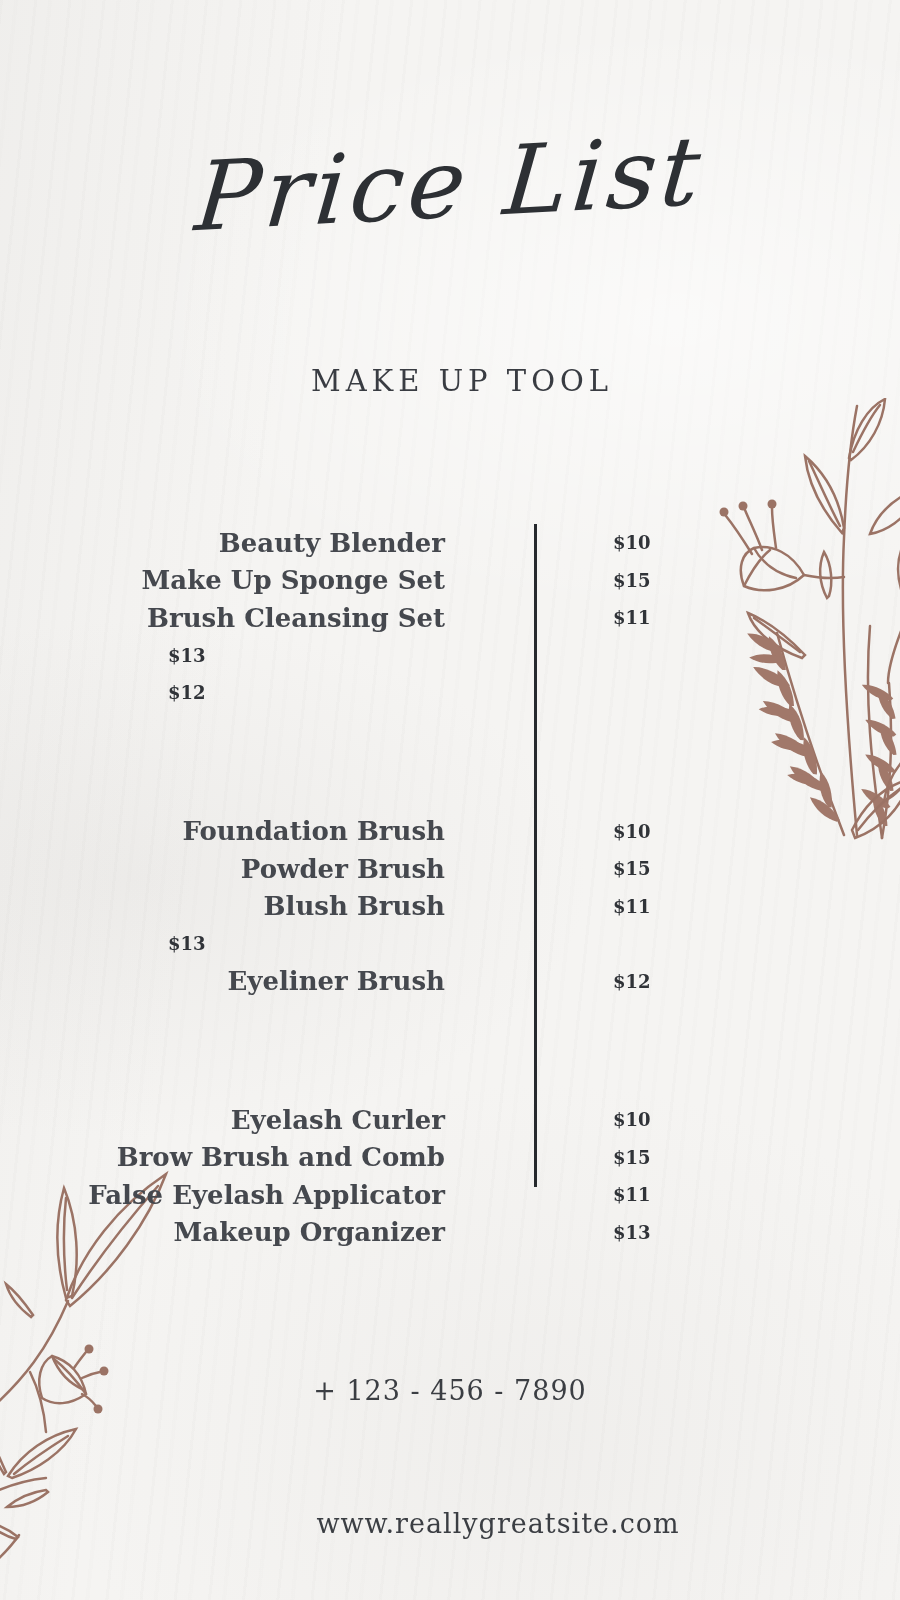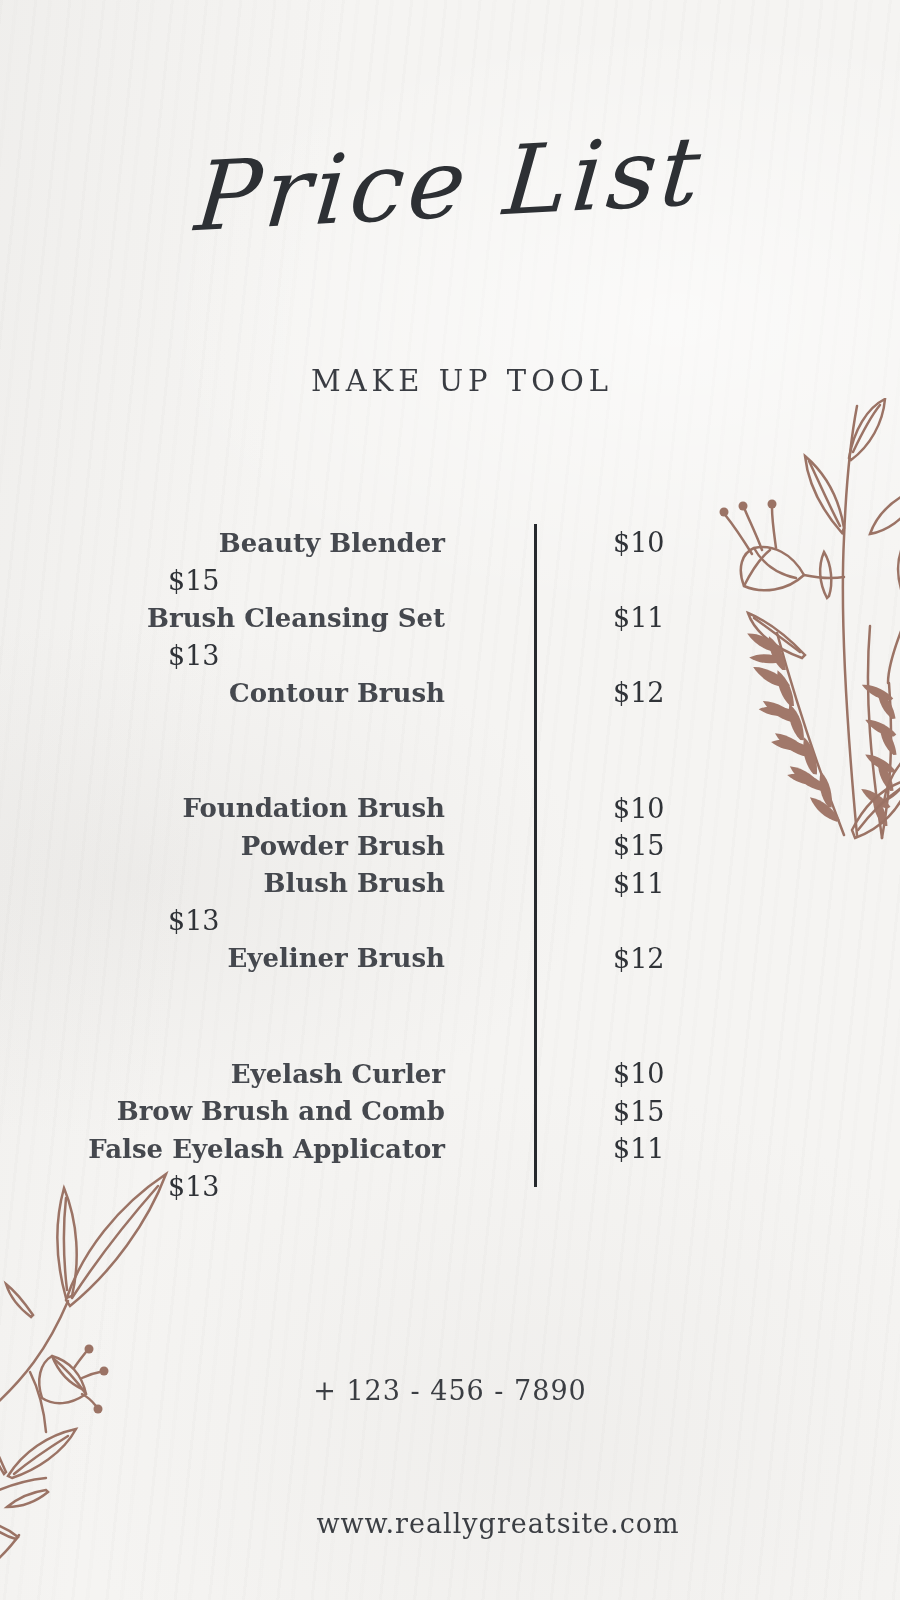--- a/index.html
+++ b/index.html
@@ -54,41 +54,41 @@
 
   .vline {
     position: absolute;
     left: 534px;
     top: 0;
     width: 2.5px;
     height: 663px;
     background: #26292d;
   }
 
-  .group + .group { margin-top: 78px; }
+  .group + .group { margin-top: 101px; }
 
   .row {
     display: grid;
     grid-template-columns: 445px 1fr;
     height: 37.5px;
     align-items: center;
   }
 
   .item {
     text-align: right;
     font-size: 26px;
     color: #45484e;
     white-space: nowrap;
     font-weight: bold;
   }
 
   .price {
     padding-left: 168px;
-    font-size: 27px;
-    font-weight: normal;
+    font-size: 18px;
+    font-weight: bold;
     color: #303338;
     white-space: nowrap;
   }
 
   .phone, .site {
     position: absolute;
     left: 0;
     width: 100%;
     margin: 0;
     text-align: center;
@@ -216,31 +216,31 @@
 
   <section class="pricelist">
     <div class="vline"></div>
 
     <div class="group">
       <div class="row">
         <span class="item">Beauty Blender</span>
         <span class="price">$10</span>
       </div>
       <div class="row">
+        <span class="item">Make Up Sponge Set</span>
         <span class="price">$15</span>
       </div>
       <div class="row">
         <span class="item">Brush Cleansing Set</span>
         <span class="price">$11</span>
       </div>
       <div class="row">
         <span class="price">$13</span>
       </div>
       <div class="row">
-        <span class="item">Contour Brush</span>
         <span class="price">$12</span>
       </div>
     </div>
 
     <div class="group">
       <div class="row">
         <span class="item">Foundation Brush</span>
         <span class="price">$10</span>
       </div>
       <div class="row">
@@ -267,20 +267,21 @@
       </div>
       <div class="row">
         <span class="item">Brow Brush and Comb</span>
         <span class="price">$15</span>
       </div>
       <div class="row">
         <span class="item">False Eyelash Applicator</span>
         <span class="price">$11</span>
       </div>
       <div class="row">
+        <span class="item">Makeup Organizer</span>
         <span class="price">$13</span>
       </div>
     </div>
   </section>
 
   <p class="phone">+ 123 - 456 - 7890</p>
   <p class="site">www.reallygreatsite.com</p>
 
 </div>
 

